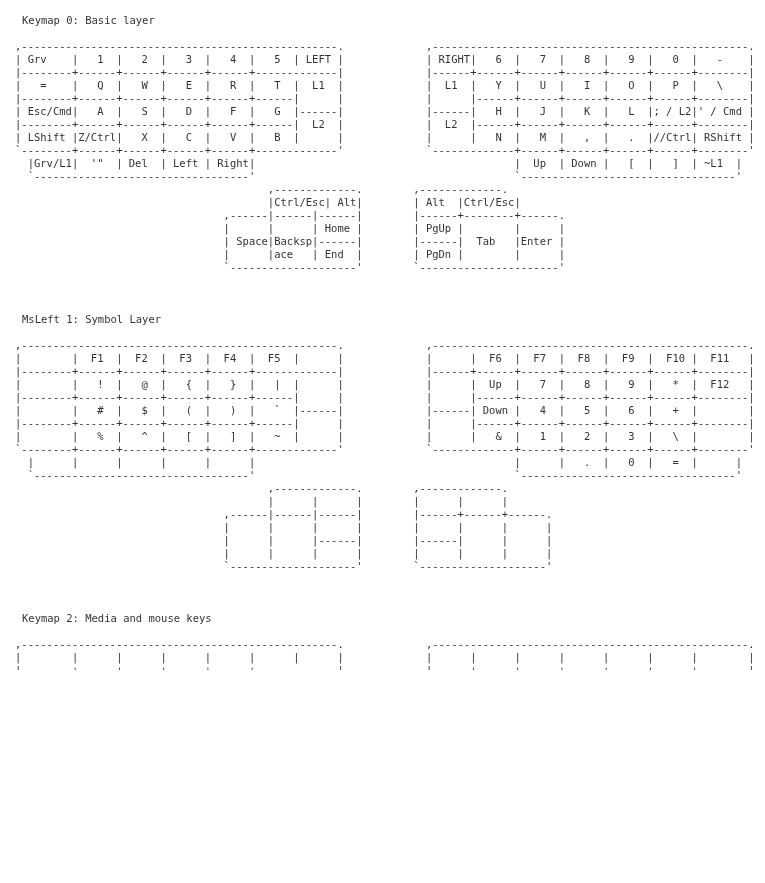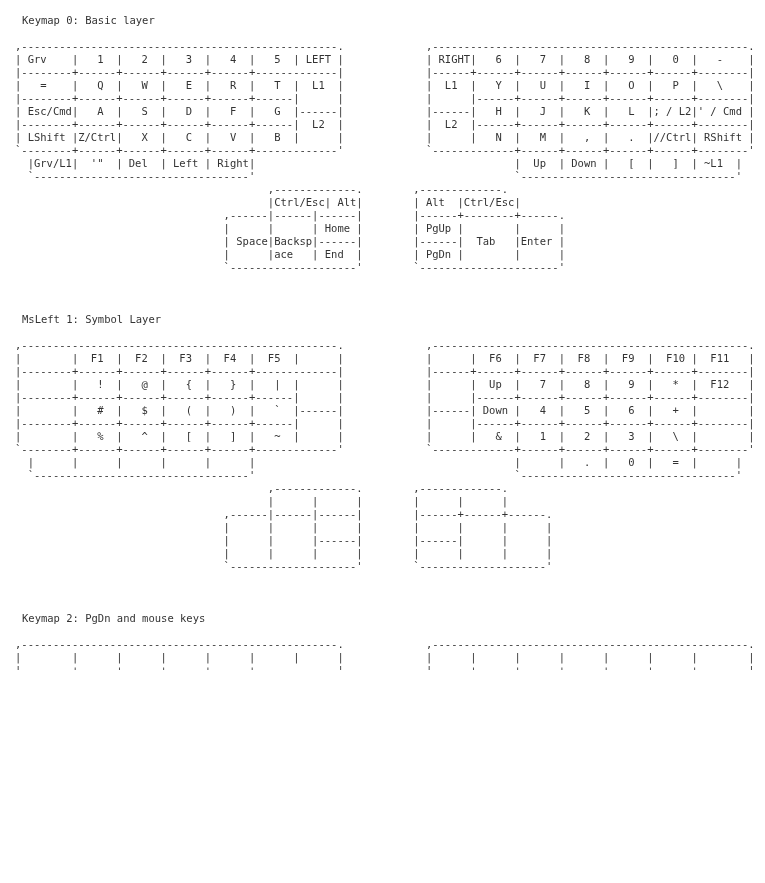--- a/index.html
+++ b/index.html
@@ -78,21 +78,21 @@
                                         ,-------------.        ,-------------.
                                         |      |      |        |      |      |
                                  ,------|------|------|        |------+------+------.
                                  |      |      |      |        |      |      |      |
                                  |      |      |------|        |------|      |      |
                                  |      |      |      |        |      |      |      |
                                  `--------------------'        `--------------------'</pre>
   </section>
 
   <section class="keymap-section">
-    <pre class="keymap-title">Keymap 2: PgDn and mouse keys</pre>
+    <pre class="keymap-title">Keymap 2: Media and mouse keys</pre>
     <pre class="keymap-diagram">,--------------------------------------------------.             ,--------------------------------------------------.
 |        |      |      |      |      |      |      |             |      |      |      |      |      |      |        |
 |--------+------+------+------+------+-------------|             |------+------+------+------+------+------+--------|
 |        |      |      | MsUp |      |      |      |             |      |      |      |      |      |      |        |
 |--------+------+------+------+------+------|      |             |      |------+------+------+------+------+--------|
 |        |      |MsLeft|MsDown|MsRght|      |------|             |------| LEFT | DOWN |  UP  | RIGHT|      |  Play  |
 |--------+------+------+------+------+------|      |             |      |------+------+------+------+------+--------|
 |        |      |      |      |      |      |      |             |      |      |      | Prev | Next |      |        |
 `--------+------+------+------+------+-------------'             `-------------+------+------+------+------+--------'
   |      |      | Lclk | Mclk | Rclk |                                         |VolUp |VolDn | Mute |      |      |

